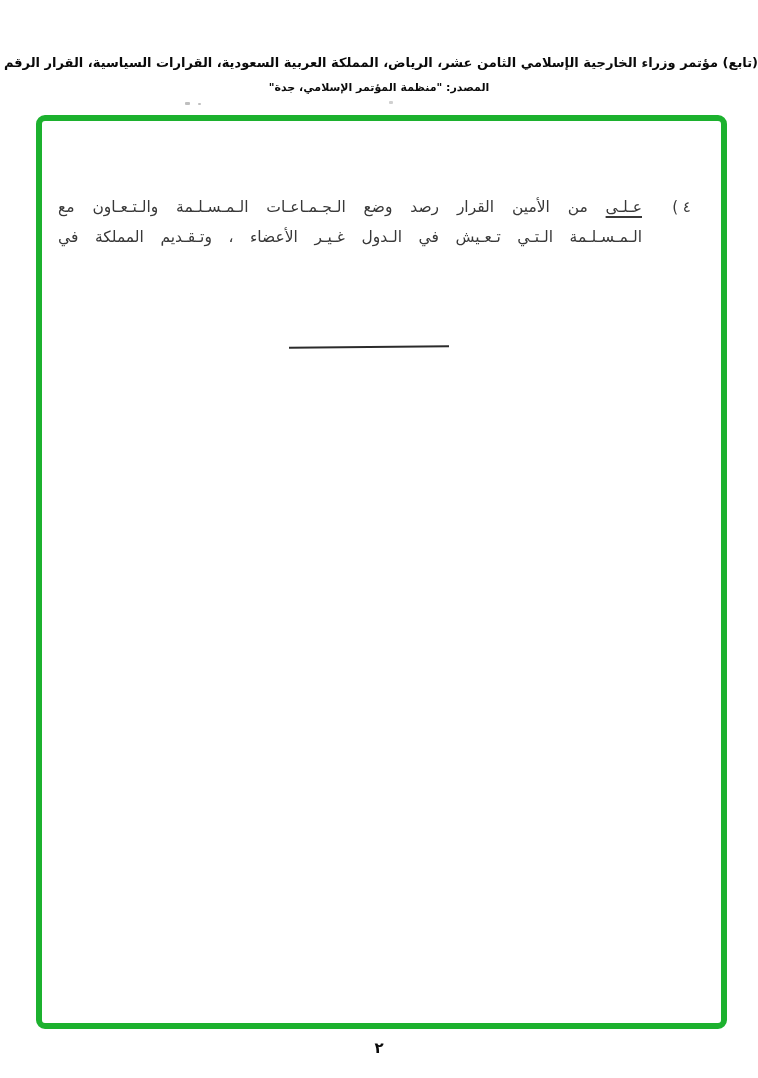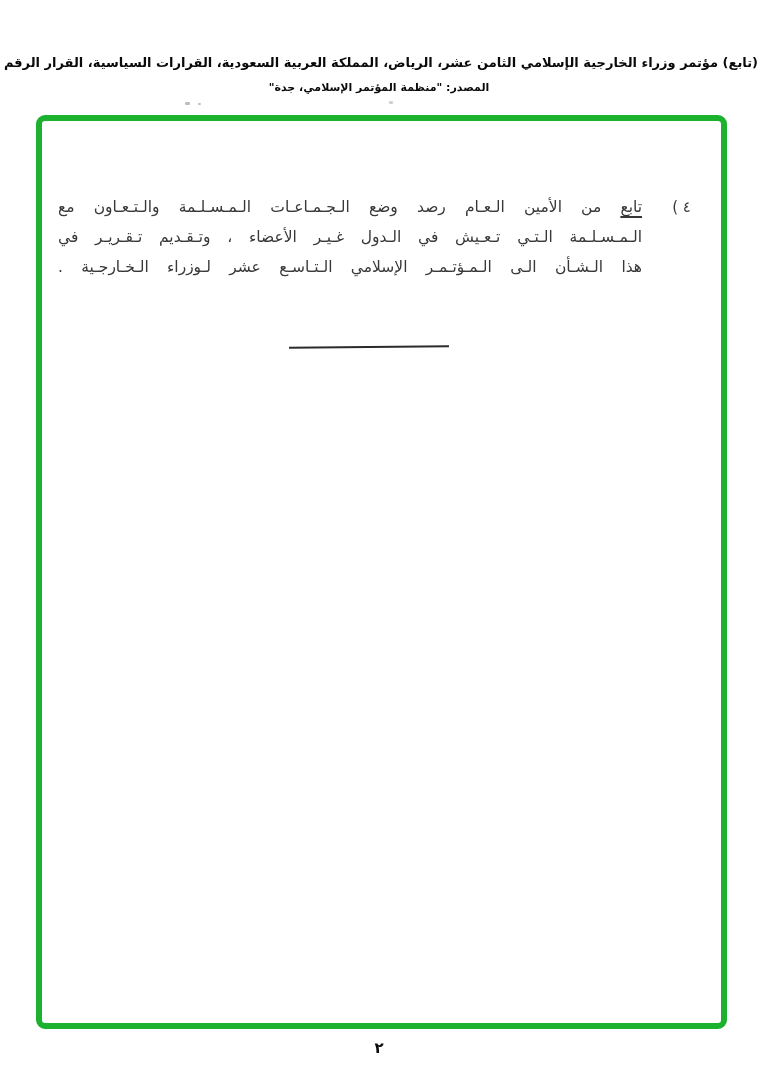--- a/index.html
+++ b/index.html
@@ -92,23 +92,22 @@
 <div class="speck speck2"></div>
 <div class="speck speck3"></div>
 <div class="speck speck4"></div>
 
 <div class="doc-box" style="border-color: rgb(28, 177, 46);">
   <div class="doc-content">
     <div class="item-marker-col">
       <span class="item-marker">( ٤</span>
     </div>
     <div class="para">
-      <div class="pline"><span class="uword">تابع</span><span> من الأمين الـعـام رصد وضع الـجـمـاعـات الـمـسـلـمة والـتـعـاون مع</span></div>
-      <div class="pline">الـمـسـلـمة الـتـي تـعـيش في الـدول غـيـر الأعضاء ، وتـقـديم تـقـريـر في</div>
-      <div class="pline">هذا الـشـأن الـى الـمـؤتـمـر الإسلامي الـتـاسـع عشر لـوزراء الـخـارجـية .</div>
+      <div class="pline"><span class="uword">عـلـى</span><span> من الأمين القرار رصد وضع الـجـمـاعـات الـمـسـلـمة والـتـعـاون مع</span></div>
+      <div class="pline">الـمـسـلـمة الـتـي تـعـيش في الـدول غـيـر الأعضاء ، وتـقـديم المملكة في</div>
     </div>
   </div>
   <div class="divider"></div>
 </div>
 
 <div class="page-footer">
   <span class="page-number">٢</span>
 </div>
 
 </body></html>

